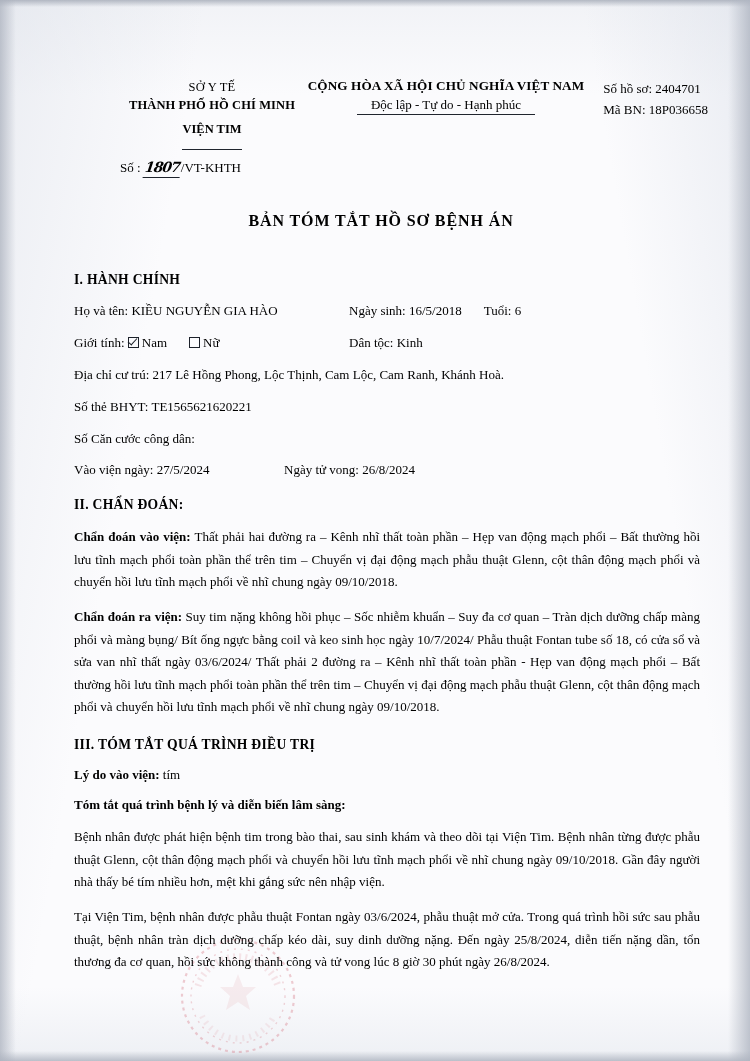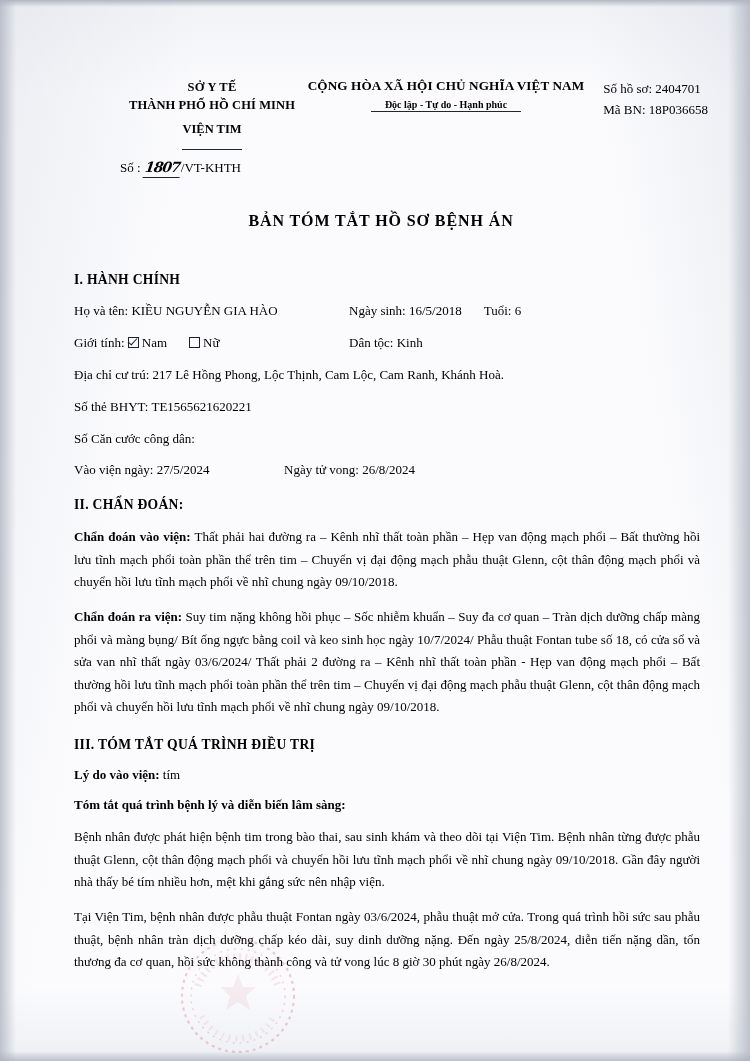--- a/index.html
+++ b/index.html
@@ -75,21 +75,21 @@
   .org-block {
     position: absolute;
     left: 84px;
     top: 0;
     width: 200px;
     text-align: center;
     line-height: 1.45;
   }
   .org-line1 {
     font-size: 12.5px;
-    font-weight: bold;
+    font-weight: normal;
     letter-spacing: 0.2px;
   }
   .org-line2 {
     font-size: 12.5px;
     font-weight: bold;
     letter-spacing: 0.1px;
   }
   .org-line3 {
     font-size: 12.5px;
     font-weight: bold;
@@ -124,22 +124,22 @@
     width: 300px;
     text-align: center;
   }
   .nation-line1 {
     font-size: 13.2px;
     font-weight: bold;
     letter-spacing: 0.1px;
     white-space: nowrap;
   }
   .nation-line2 {
-    font-size: 10px;
-    font-weight: bold;
+    font-size: 13px;
+    font-weight: normal;
     margin-top: 3px;
     display: inline-block;
     border-bottom: 1.2px solid #20252e;
     padding: 0 14px 1px 14px;
   }
 
   .record-block {
     position: absolute;
     right: 8px;
     top: 1px;

